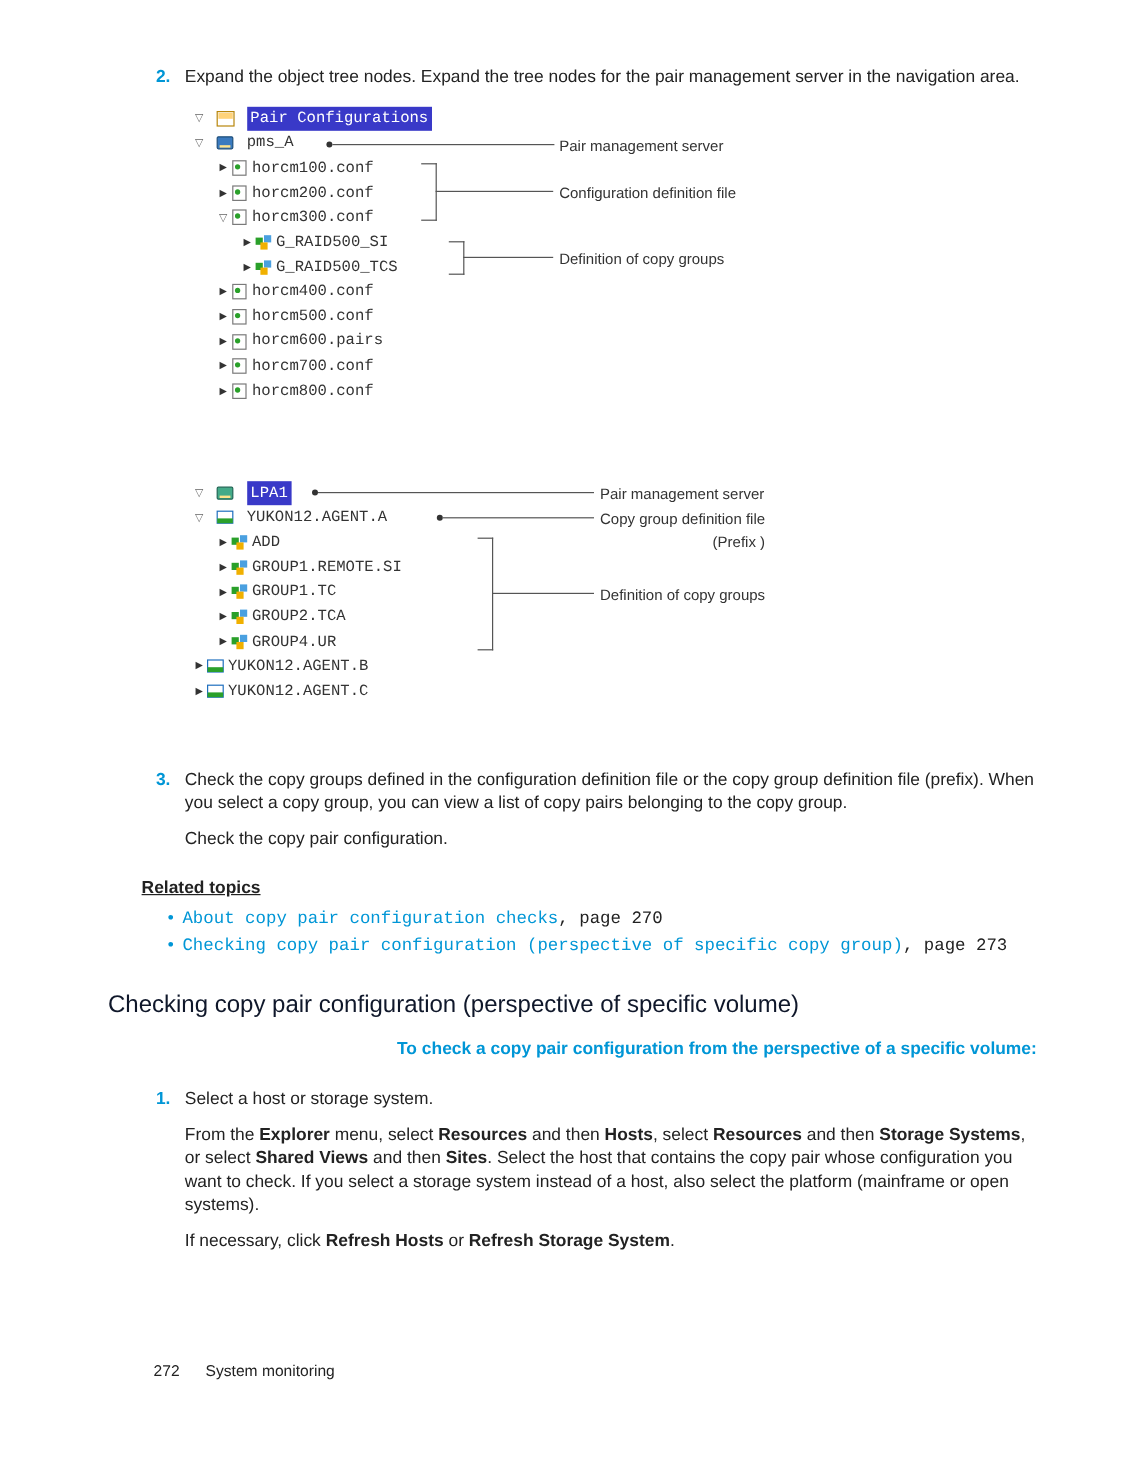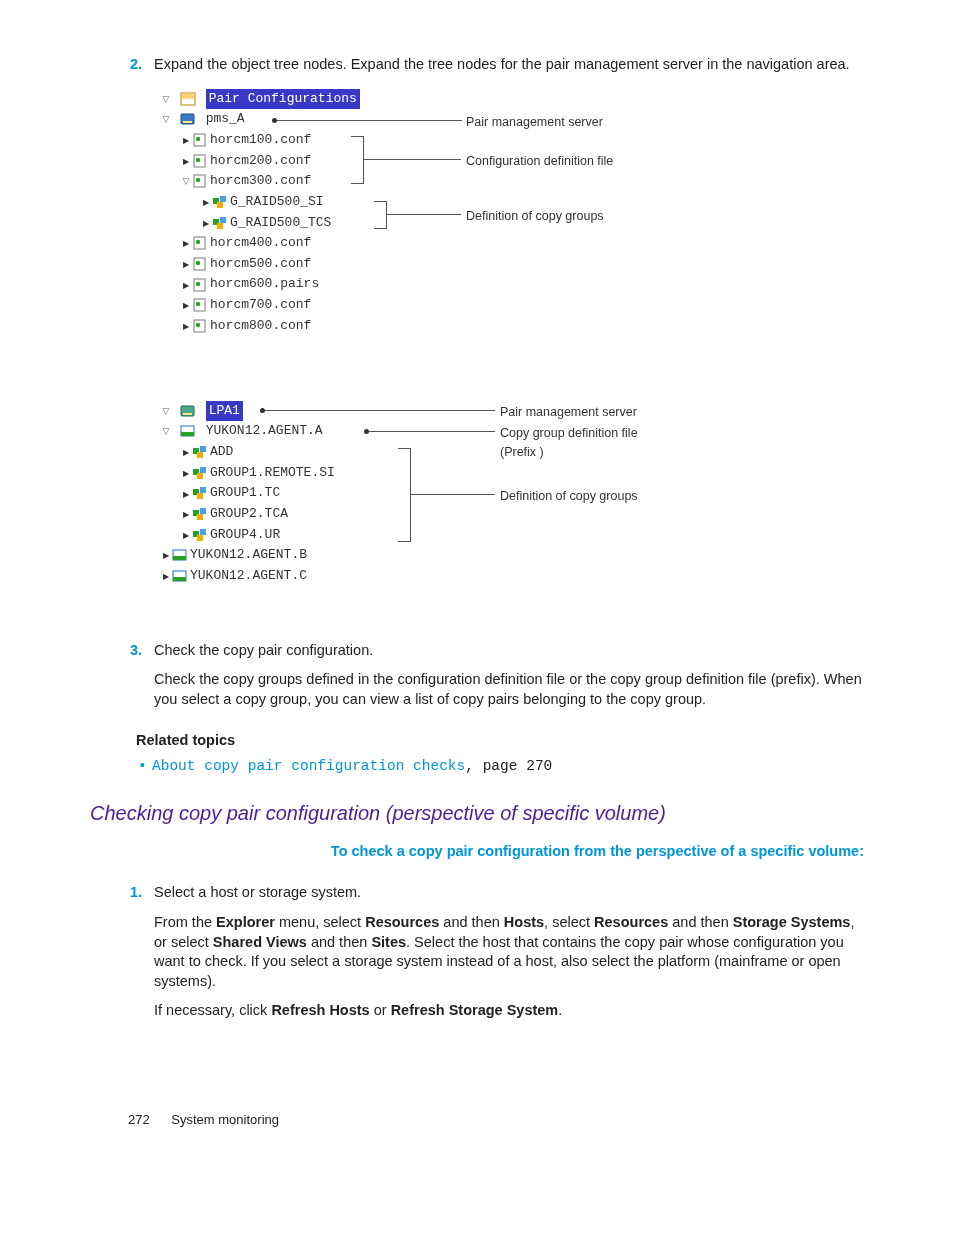--- a/index.html
+++ b/index.html
@@ -16,21 +16,21 @@
   ol.steps > li { display: flex; margin-bottom: 8px; }
   .num { color: #0096d6; font-weight: bold; min-width: 32px; text-align: right; padding-right: 12px; }
   .step-body { flex: 1; }
   .step-body p { margin: 0 0 10px 0; }
   strong { font-weight: bold; }
   .related-topics-h { font-weight: bold; margin-top: 12px; margin-left: 0; }
   ul.rt { margin: 6px 0 24px 0; padding-left: 18px; list-style: none; font-family: Liberation Mono, monospace; }
   ul.rt li::before { content: "•"; color: #0096d6; display: inline-block; width: 14px; margin-left: -14px; }
   ul.rt li { margin: 4px 0; }
   a.link { color: #0096d6; text-decoration: none; }
-  h2.sec { color: #4c1d95; font-weight: normal; font-size: 20px; margin: 22px 0 10px -20px; font-style: italic; }
+  h2.sec { color: #0f172a; font-weight: normal; font-size: 20px; margin: 22px 0 10px -20px; }
   .lead { color: #0096d6; font-weight: bold; margin-left: 12px; margin-bottom:22px;text-align:right; }
   .footer { position: relative; margin-top: 80px; font-size: 13px; }
   .pg { display:inline-block; margin-left:18px; }
   .chap { display:inline-block; margin-left: 18px; }
 
   
   .diagram {
     border: 0;
     margin: 14px 0 22px 6px;
     font-family: "Courier New", monospace;
@@ -42,21 +42,21 @@
   .tree { list-style: none; padding-left: 0; margin: 0; }
   .tree ul { list-style: none; padding-left: 20px; margin: 0; }
   .row { white-space: nowrap; position: relative; }
   .tw { display:inline-block; width:12px; text-align:center; color:#333; font-family: Arial; font-size:10px; vertical-align:middle; }
   .tw.open::before { content:"▽"; color:#666; font-size:9px;}
   .tw.closed::before { content:"▶"; color:#333; font-size:8px;}
   .ic { display:inline-block; width:16px; height:14px; vertical-align:middle; margin-right:2px; position:relative; }
   .hl { background:#3939c8; color:#fff; padding:0 3px; display:inline-block; }
   .lbl { vertical-align: middle; }
 
-  .annot { font-family: Arial; font-size:12.5px; color:#333; position:absolute; white-space:nowrap; }
+  .annot { font-family: Arial; font-size:12.5px; color:#333; position:absolute; white-space:nowrap;text-align:right; }
   .bracket { position:absolute; border-right:1px solid #555; border-top:1px solid #555; border-bottom:1px solid #555; }
   .hline { position:absolute; border-top:1px solid #555; height:0; }
   .dot { position: absolute; width:5px;height:5px;background:#333;border-radius:50%; }
 
   .block2 { margin-top: 12px; }
 </style>
 </head>
 <body>
 
 <svg width="0" height="0" style="position:absolute">
@@ -251,29 +251,30 @@
         <div class="hline" style="left:250px; top:93px; width:85px;"></div>
         <span class="annot" style="left:340px; top:86px;">Definition of copy groups</span>
       </div>
 
     </div>
   </li>
 
   <li>
     <span class="num">3.</span>
     <div class="step-body">
+      <p>Check the copy groups defined in the configuration definition file or the copy group definition file (prefix). When you select a copy group, you can view a list of copy pairs belonging to the copy group.</p>
       <p>Check the copy pair configuration.</p>
-      <p>Check the copy groups defined in the configuration definition file or the copy group definition file (prefix). When you select a copy group, you can view a list of copy pairs belonging to the copy group.</p>
     </div>
   </li>
 </ol>
 
-<div class="related-topics-h" style="margin-left:26px;">Related topics</div>
+<div class="related-topics-h" style="margin-left:8px;text-decoration:underline;">Related topics</div>
 <ul class="rt" style="margin-left:24px;">
   <li><a class="link">About copy pair configuration checks</a><span>, page 270</span></li>
+  <li><a class="link">Checking copy pair configuration (perspective of specific copy group)</a><span>, page 273</span></li>
 </ul>
 
 <h2 class="sec">Checking copy pair configuration (perspective of specific volume)</h2>
 <p class="lead">To check a copy pair configuration from the perspective of a specific volume:</p>
 
 <ol class="steps">
   <li>
     <span class="num">1.</span>
     <div class="step-body">
       <p>Select a host or storage system.</p>

